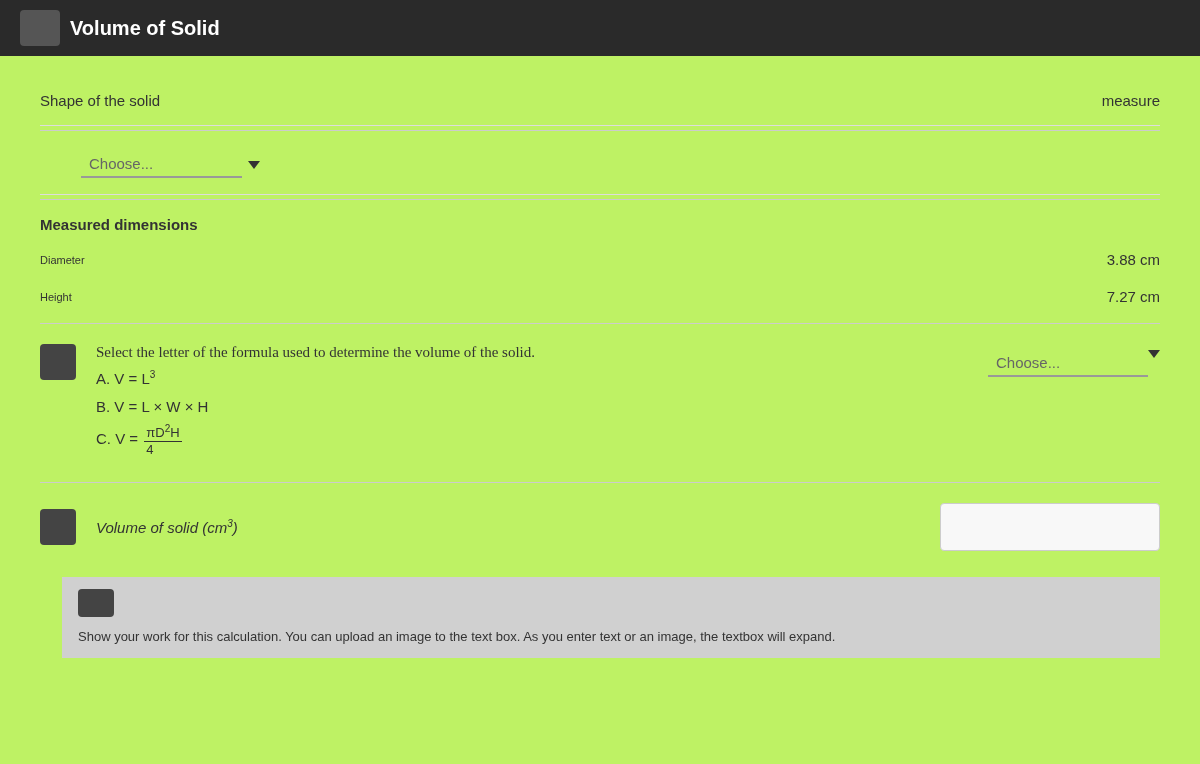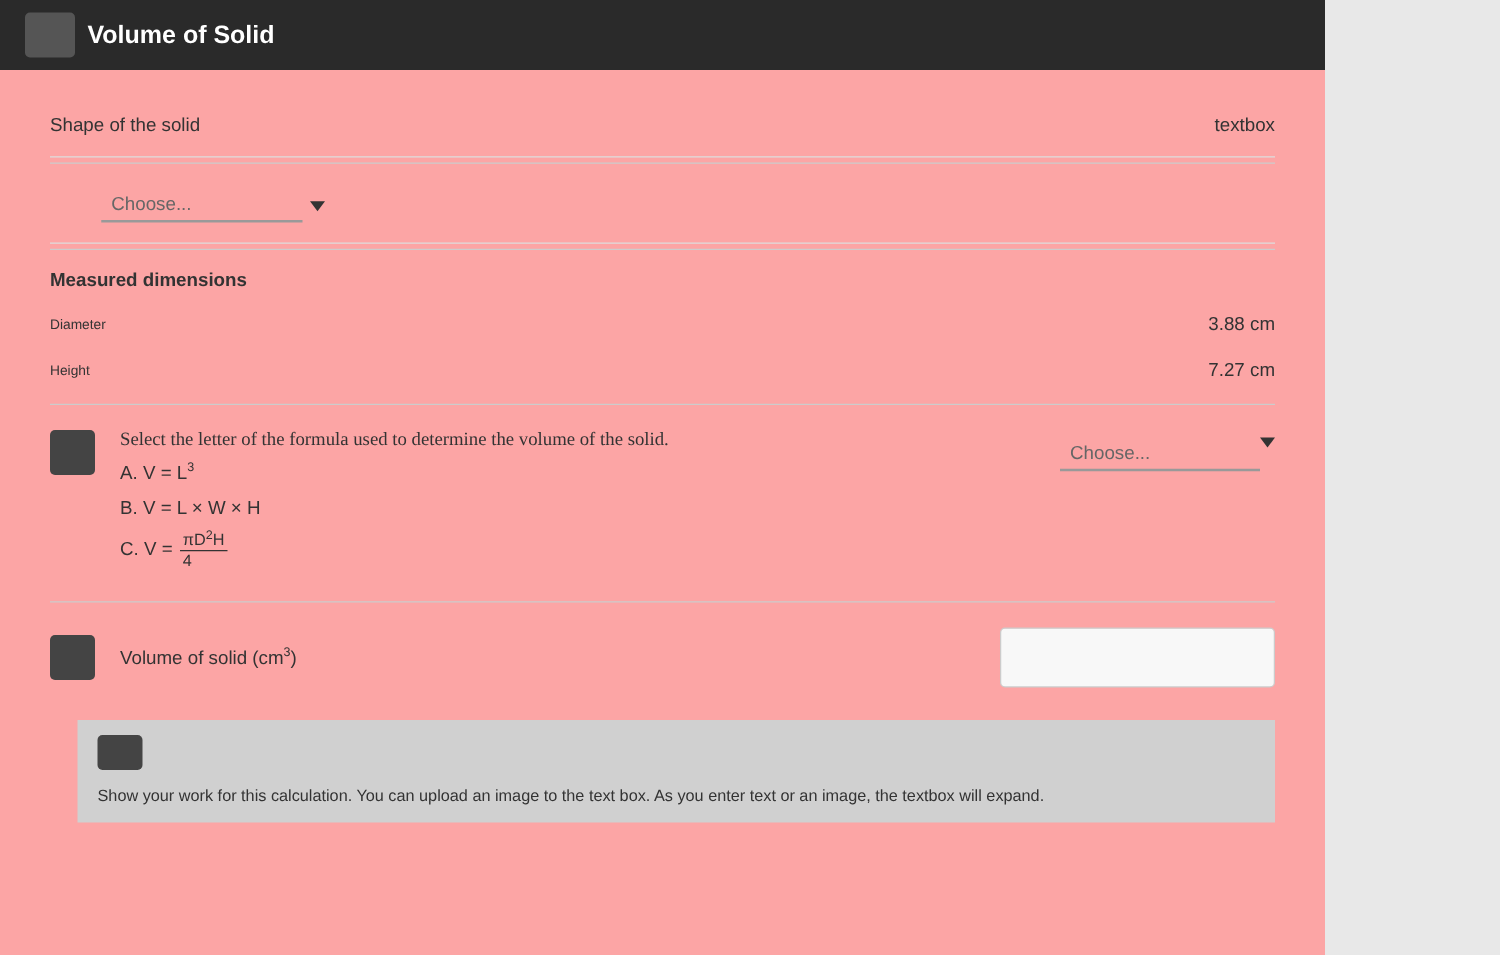--- a/index.html
+++ b/index.html
@@ -7,23 +7,23 @@
     body {
       font-family: Arial, sans-serif;
       background: #e8e8e8;
       width: 1200px;
       min-height: 764px;
       position: relative;
       overflow: hidden;
     }
 
     .page-wrapper {
-      width: 1060px;
+      width: 1200px;
       min-height: 764px;
-      background: #fca5a5;
+      background: #bef264;
       position: relative;
     }
 
     
     .header-bar {
       background: #2a2a2a;
       width: 100%;
       padding: 10px 20px;
       display: flex;
       align-items: center;
@@ -203,20 +203,21 @@
       gap: 10px;
     }
 
     .volume-label {
       font-size: 15px;
       color: #333;
       flex: 1;
       display: flex;
       align-items: flex-end;
       gap: 10px;
+      font-style: italic;
     }
 
     .volume-input-box {
       width: 220px;
       height: 48px;
       border: 1px solid #ccc;
       background: #f8f8f8;
       border-radius: 4px;
     }
 
@@ -278,21 +279,21 @@
     <div class="header-icon-block"></div>
     <span class="header-title">Volume of Solid</span>
   </div>
 
   <div class="content-area">
 
     <div class="row-section">
       <div class="row-label">
         <span>Shape of the solid</span>
       </div>
-      <div class="row-value">textbox</div>
+      <div class="row-value">measure</div>
     </div>
 
     <div class="section-divider"></div>
 
     <div class="row-section">
       <div class="choose-dropdown">
         <select class="choose-select">
           <option value="">Choose...</option>
           <option value="diameter_height">Diameter and Height</option>
           <option value="length_width_height">Length, Width, Height</option>

